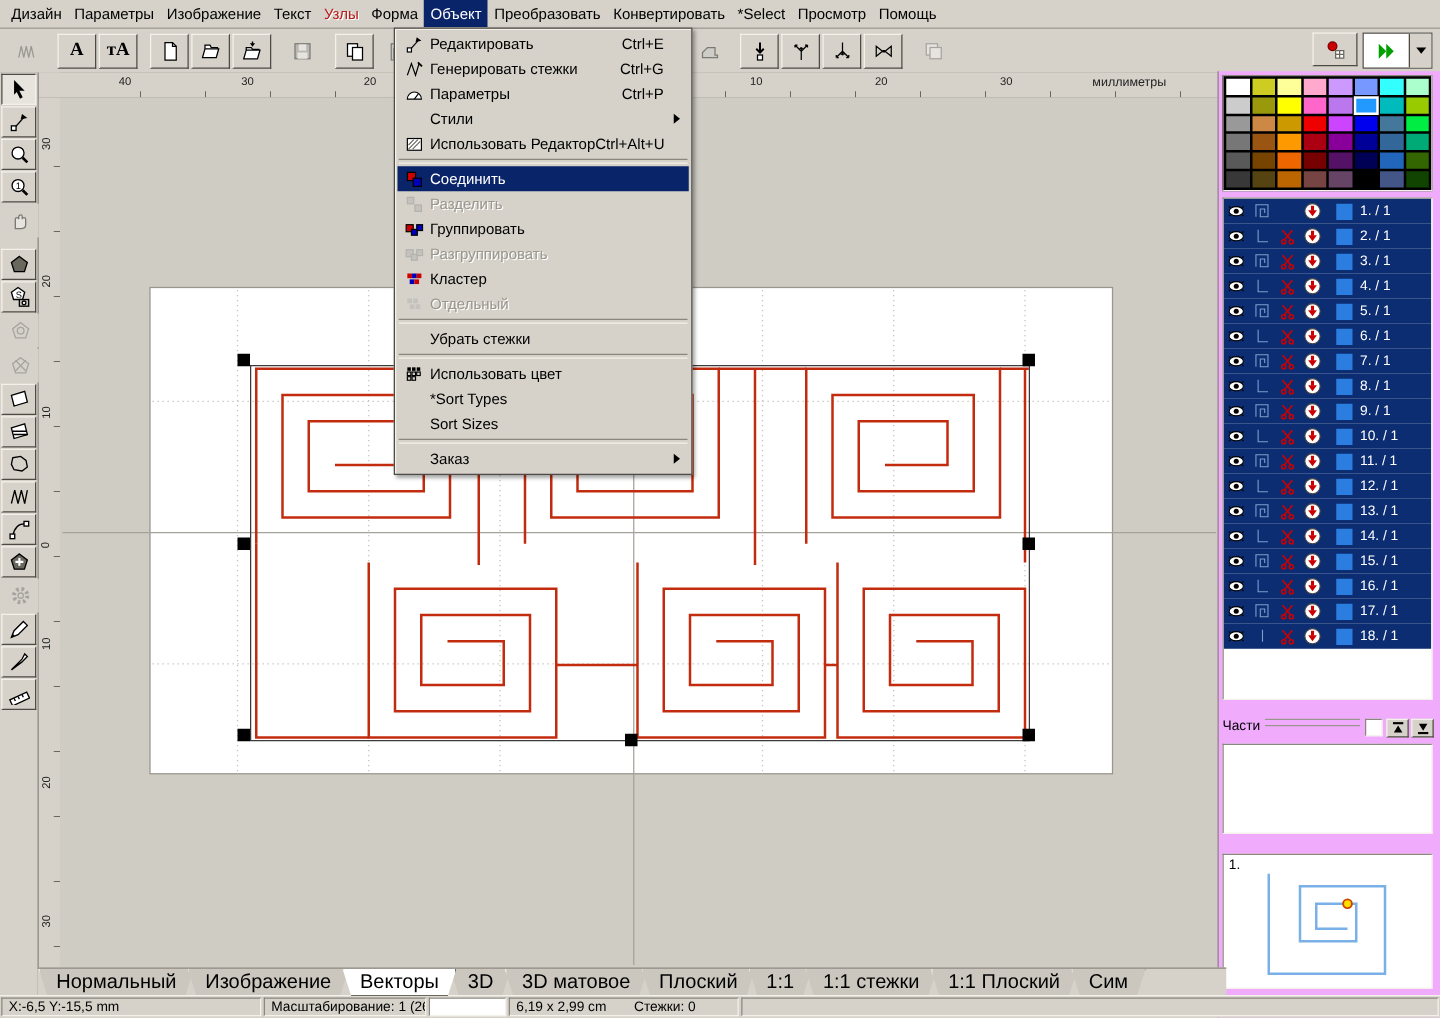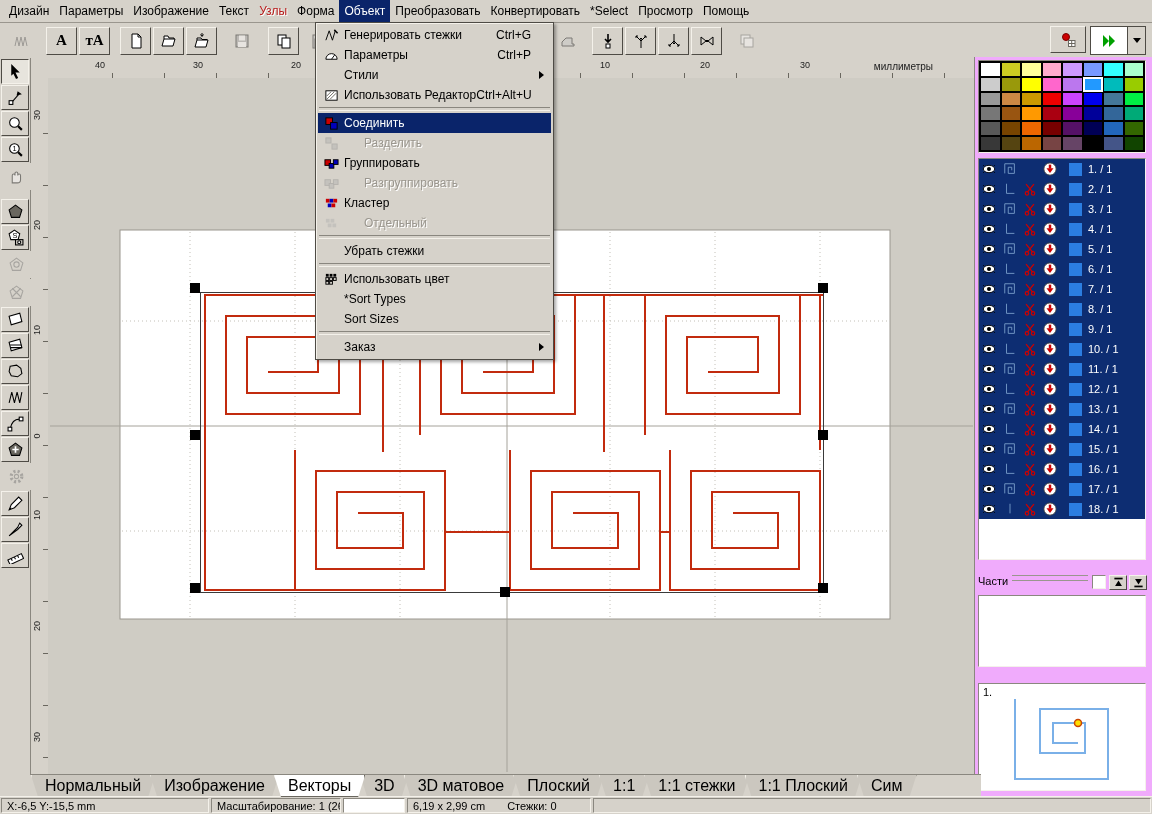--- a/index.html
+++ b/index.html
@@ -55,21 +55,21 @@
           border-right:1px solid #8a877f;border-bottom:1px solid #8a877f;}
   
   .canvas-area{position:absolute;left:48px;top:78px;width:927px;height:697px;background:#cfccc4;overflow:hidden;}
   .canvas-svg{position:absolute;left:0;top:0;}
   .pattern{stroke:var(--line,#c22b0e);}
   
   .dropdown{position:absolute;left:315px;top:22px;width:233px;background:#d6d2ca;z-index:60;
             border:1px solid #4e4b45;box-shadow:inset 1px 1px 0 #f4f1ea, 2px 2px 3px rgba(0,0,0,.35);padding:2px;}
   .mitem{height:20px;display:flex;align-items:center;font-size:12px;color:#000;}
   .mitem.hl{background:#0a246a;color:#fff;}
-  .mitem.dis{color:#9a968e;text-shadow:1px 1px 0 #fff;gap:20px;}
+  .mitem.dis{color:#9a968e;text-shadow:1px 1px 0 #fff;}
   .mico{width:26px;display:flex;justify-content:center;align-items:center;flex:none;}
   .mico .ic{width:15px;height:15px;}
   .mlabel{flex:1;white-space:nowrap;}
   .msc{margin-right:8px;white-space:nowrap;}
   .marr{width:12px;display:flex;align-items:center;}
   .tri{width:0;height:0;border:4px solid transparent;border-left:5px solid #000;}
   .msep{height:2px;margin:2px 1px;border-top:1px solid #8a877f;border-bottom:1px solid #f4f1ea;}
   
   .rpanel{position:absolute;top:57px;right:0;width:177px;bottom:0;background:#f0abfc;border-left:1px solid #8a877f;}
   .palette{position:absolute;left:3px;top:3px;width:168px;height:93px;background:#000;
@@ -437,20 +437,32 @@
         <rect x="500" y="587" width="10" height="10"></rect>
           <rect x="818" y="583" width="10" height="10"></rect>
       </g>
     </svg>
   </div>
 
   <div class="dropdown">
       <div class="mitem">
         <span class="mico">
           <svg class="ic" viewBox="0 0 16 16">
+            <path d="M4 13 L11 5" stroke="#000"></path>
+            <path d="M10 2 l4 3 -5 1 z" fill="#000"></path>
+            <rect x="2" y="11" width="3.5" height="3.5" fill="#fff" stroke="#000"></rect>
+          </svg>
+        </span>
+        <span class="mlabel">Редактировать</span>
+        <span class="msc">Ctrl+E</span>
+        <span class="marr"></span>
+      </div>
+      <div class="mitem">
+        <span class="mico">
+          <svg class="ic" viewBox="0 0 16 16">
             <path d="M2 13 L5.5 3 L9 13 L12 3" stroke="#000" fill="none"></path>
             <path d="M11 2 l3.5 3.5" stroke="#000" stroke-width="1.6"></path>
           </svg>
         </span>
         <span class="mlabel">Генерировать стежки</span>
         <span class="msc">Ctrl+G</span>
         <span class="marr"></span>
       </div>
       <div class="mitem">
         <span class="mico">

